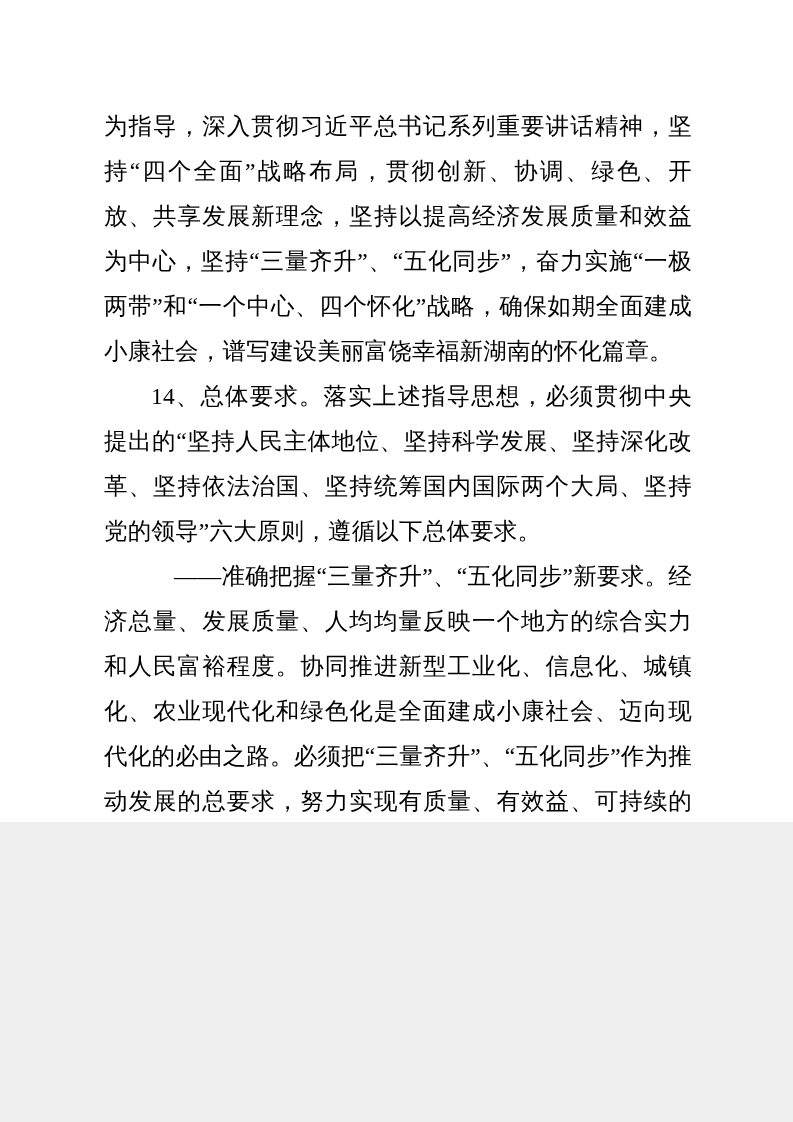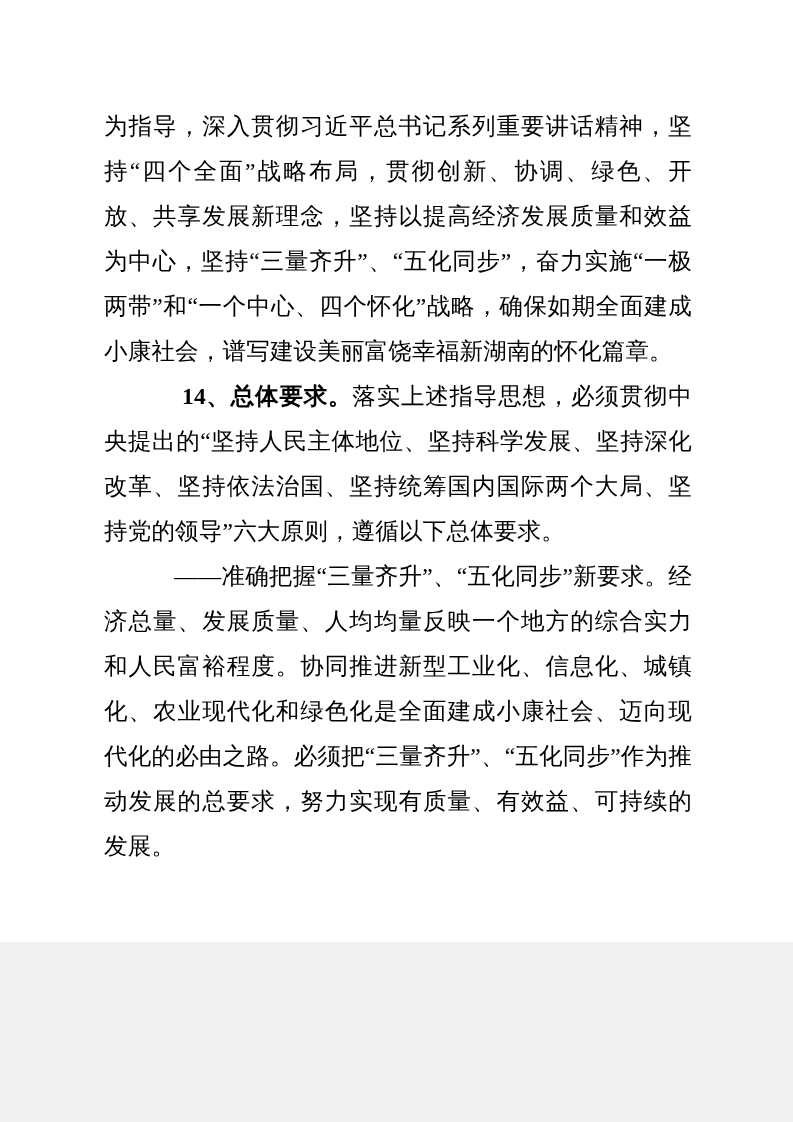--- a/index.html
+++ b/index.html
@@ -5,21 +5,21 @@
   html, body {
     margin: 0;
     padding: 0;
     background: #f0f0f0;
   }
   body {
     font-family: "Liberation Serif", "DejaVu Serif", serif;
   }
   .page {
     width: 793px;
-    height: 942px;
+    height: 822px;
     background: #ffffff;
     position: relative;
     margin: 0 auto;
     box-sizing: border-box;
     overflow: hidden;
   }
   .content {
     position: absolute;
     left: 104px;
     top: 104px;
@@ -35,22 +35,21 @@
     letter-spacing: 0.2px;
     font-family: "Liberation Serif", "DejaVu Serif", serif;
   }
   .para.indent {
     text-indent: 47px;
   }
   .para.indent2 {
     text-indent: 70px;
   }
   .bold-head {
-    font-weight: bold;
-    margin-left: 31px;
+    font-weight: normal;
   }
   .page-number {
     position: absolute;
     left: 0;
     right: 0;
     top: 1026px;
     text-align: center;
     font-size: 17px;
     color: #000000;
     font-family: "Liberation Serif", "DejaVu Serif", serif;

